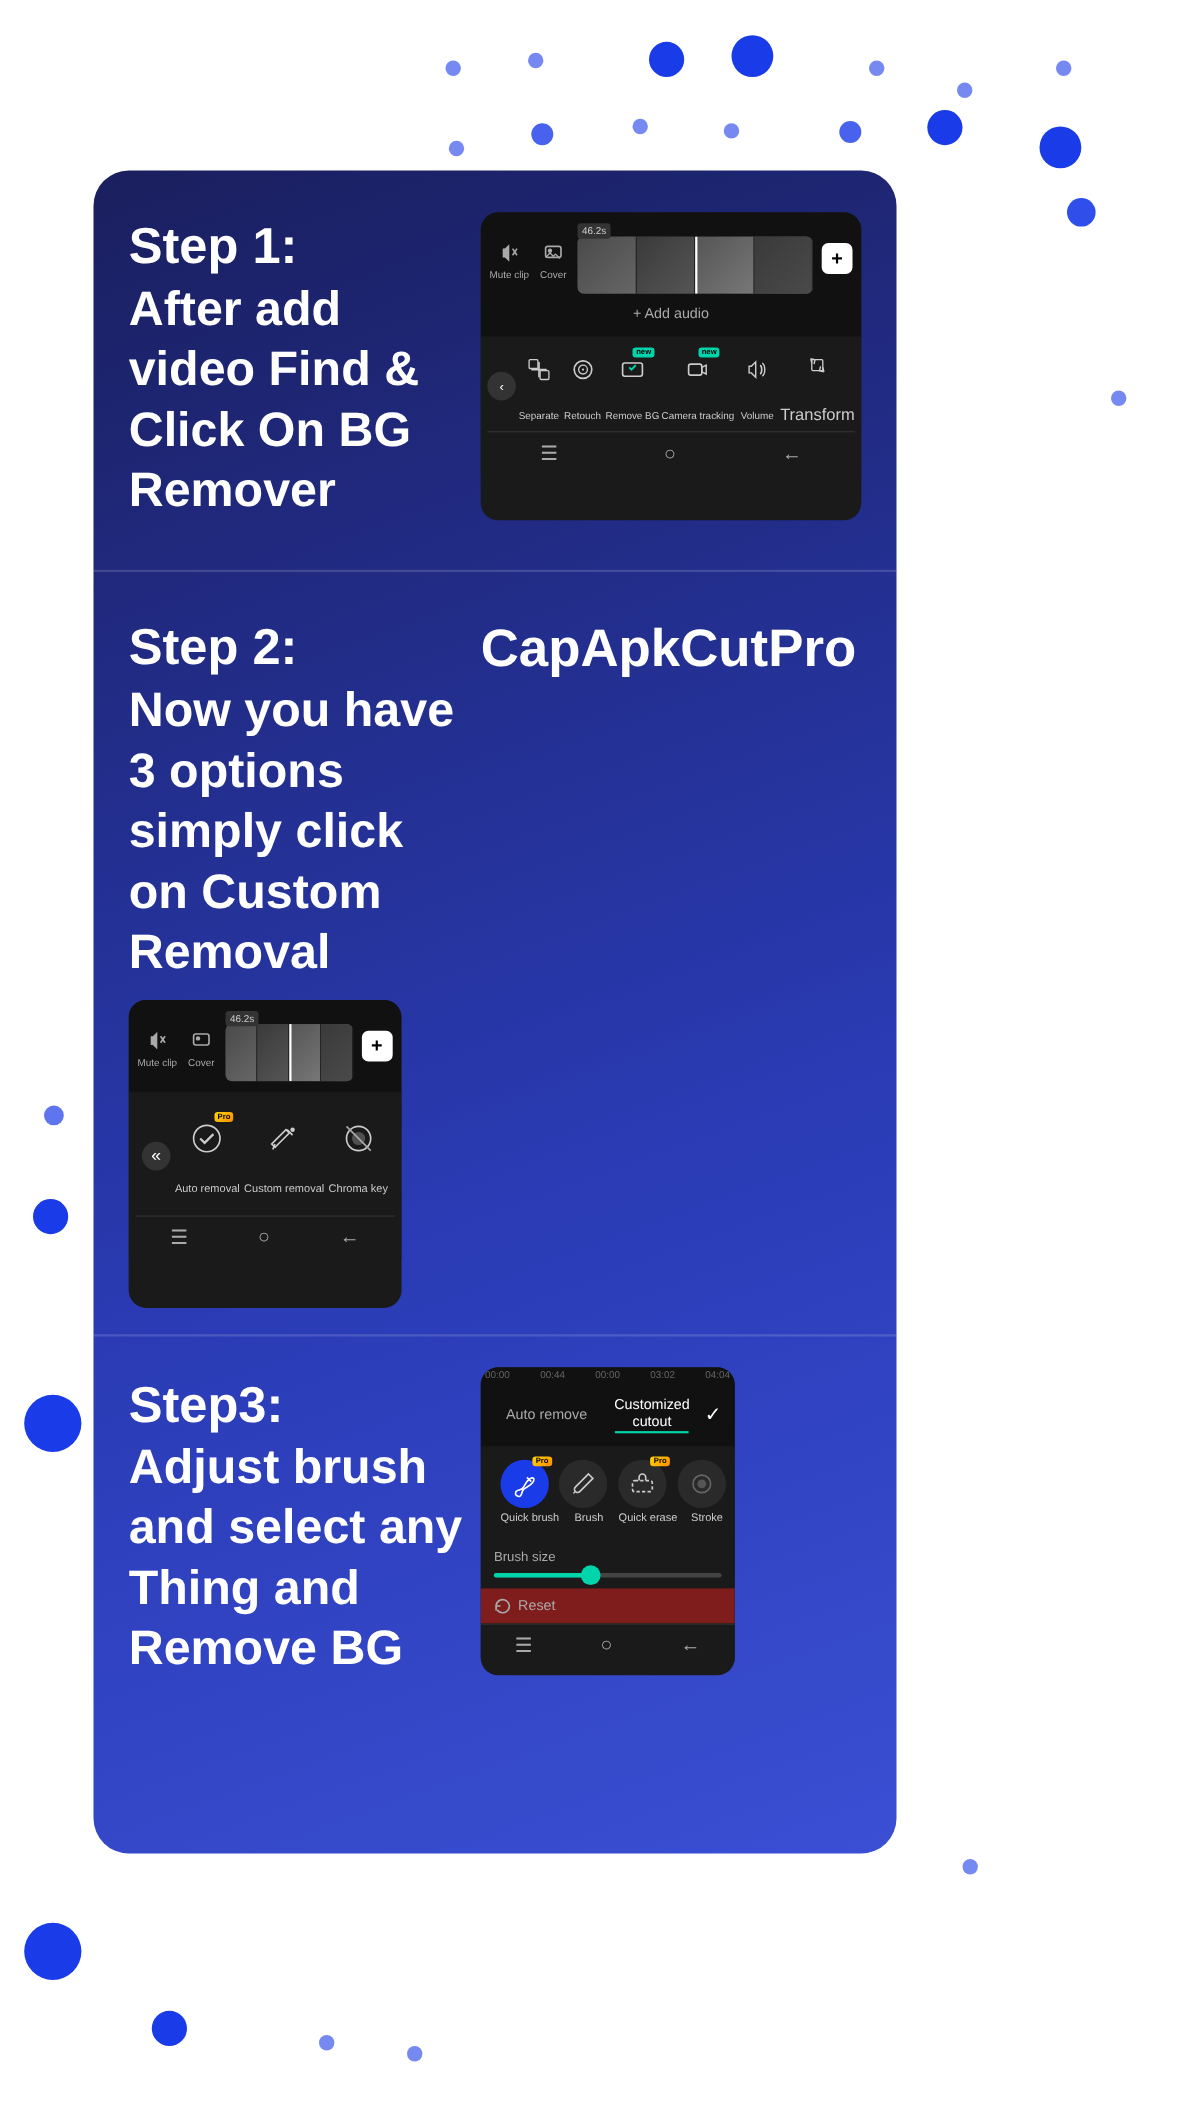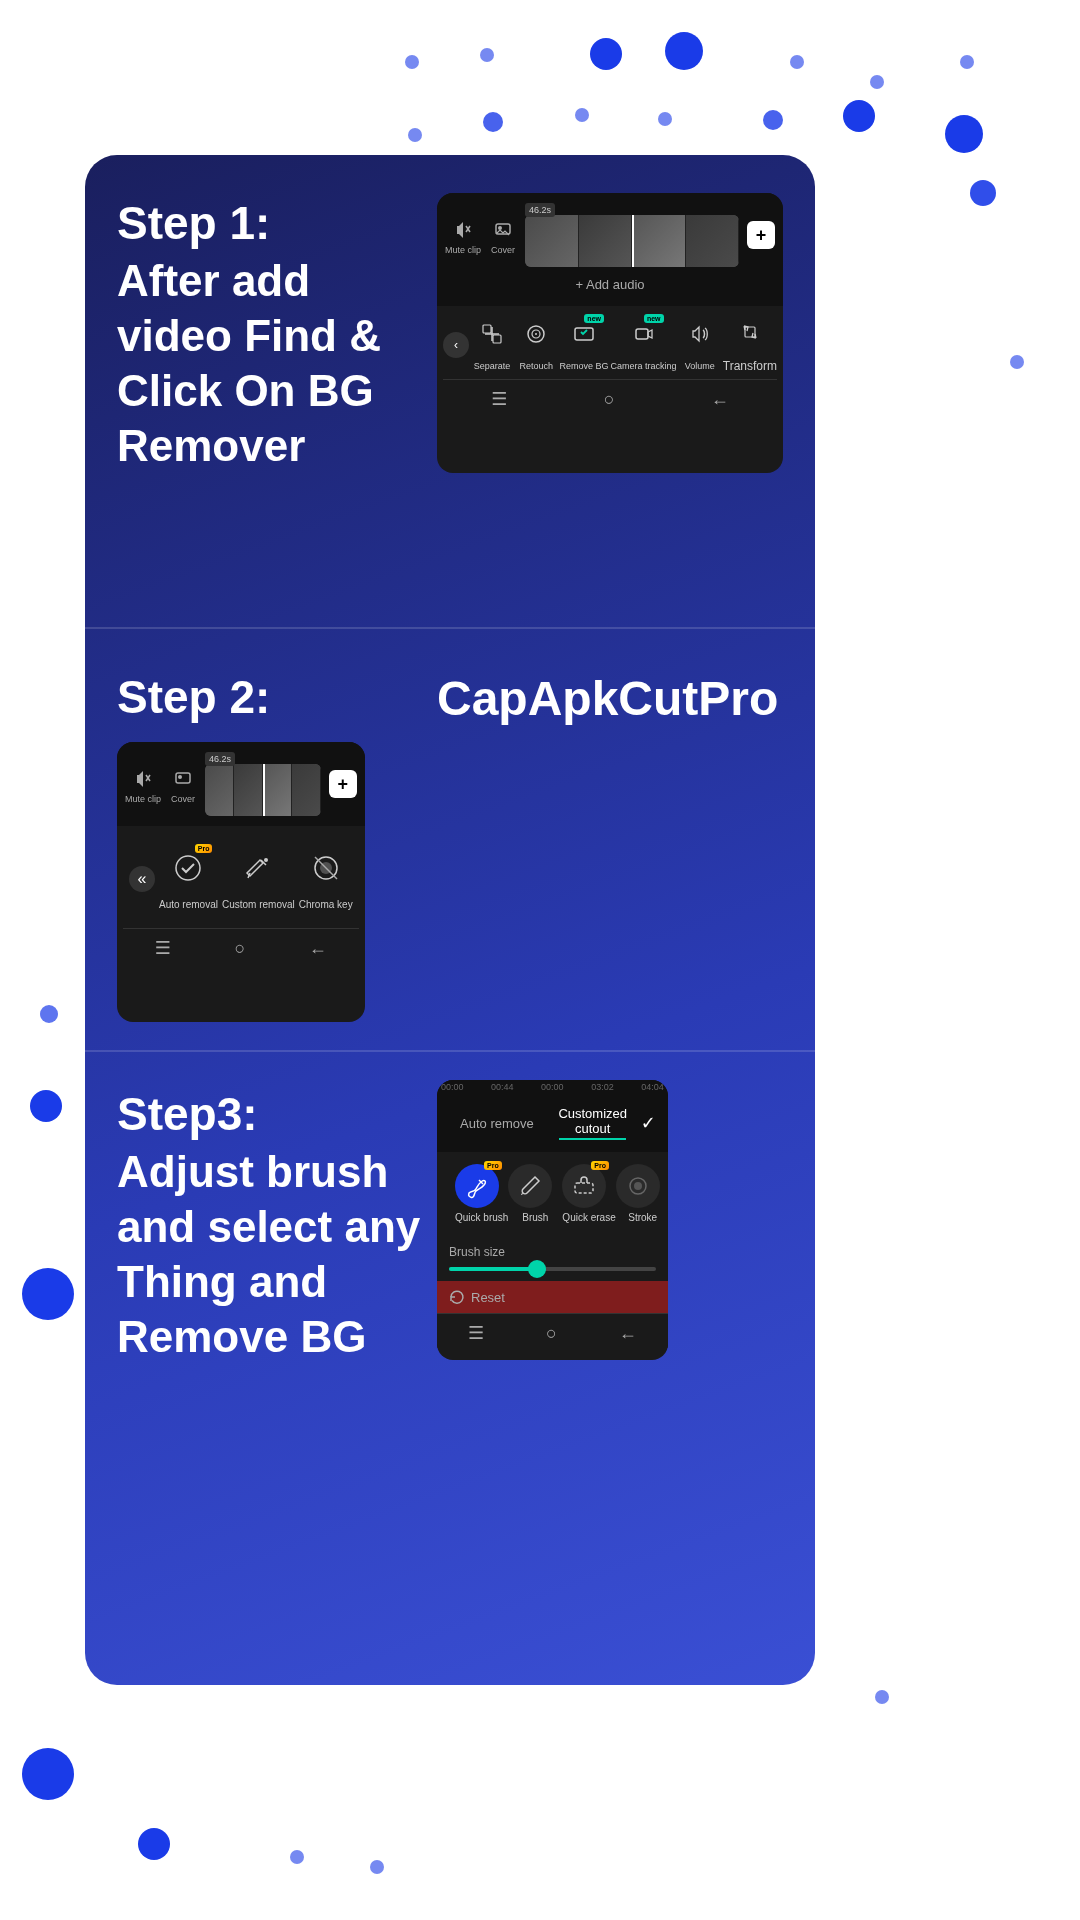--- a/index.html
+++ b/index.html
@@ -166,21 +166,21 @@
       display: flex;
       align-items: center;
       justify-content: center;
       color: #fff;
       font-size: 12px;
     }
     .tool-item {
       display: flex;
       flex-direction: column;
       align-items: center;
-      gap: 11px;
+      gap: 21px;
       flex: 1;
       cursor: pointer;
     }
     .tool-icon {
       width: 32px;
       height: 32px;
       display: flex;
       align-items: center;
       justify-content: center;
       position: relative;
@@ -488,36 +488,37 @@
           </div>
 
           <div class="tool-item">
             <div class="tool-icon">
               <svg width="22" height="22" viewBox="0 0 22 22" fill="none">
                 <path d="M5 5l4 1-1 4M5 5l1 4" stroke="#ccc" stroke-width="1.3"></path>
                 <path d="M17 17l-4-1 1-4M17 17l-1-4" stroke="#ccc" stroke-width="1.3"></path>
                 <rect x="6" y="6" width="10" height="10" rx="1" stroke="#ccc" stroke-width="1.2" fill="none"></rect>
               </svg>
             </div>
-            <span class="tool-label" style="font-size:12px;">Transform</span>
+            <span class="tool-label" style="font-size:15px;">Transform</span>
           </div>
         </div>
         <div class="nav-bar">
           <span class="nav-icon">☰</span>
           <span class="nav-icon">○</span>
           <span class="nav-icon">←</span>
         </div>
       </div>
     </div>
   </div>
 
   <div class="step-section" style="flex-direction:column;padding:0;">
     <div style="display:flex;flex-direction:row;padding:30px 32px 0 32px;align-items:flex-start;">
       <div class="step-text">
         <span class="step-num">Step 2:</span><br>
+        <span>Now you have 3 options simply click on Custom Removal</span>
       </div>
       <div style="flex:1;display:flex;flex-direction:column;align-items:flex-end;">
         <div class="brand-text">CapApkCutPro</div>
       </div>
     </div>
 
     <div style="padding:16px 32px 24px 32px;">
       <div class="screenshot-box">
 
         <div class="timeline-area">

